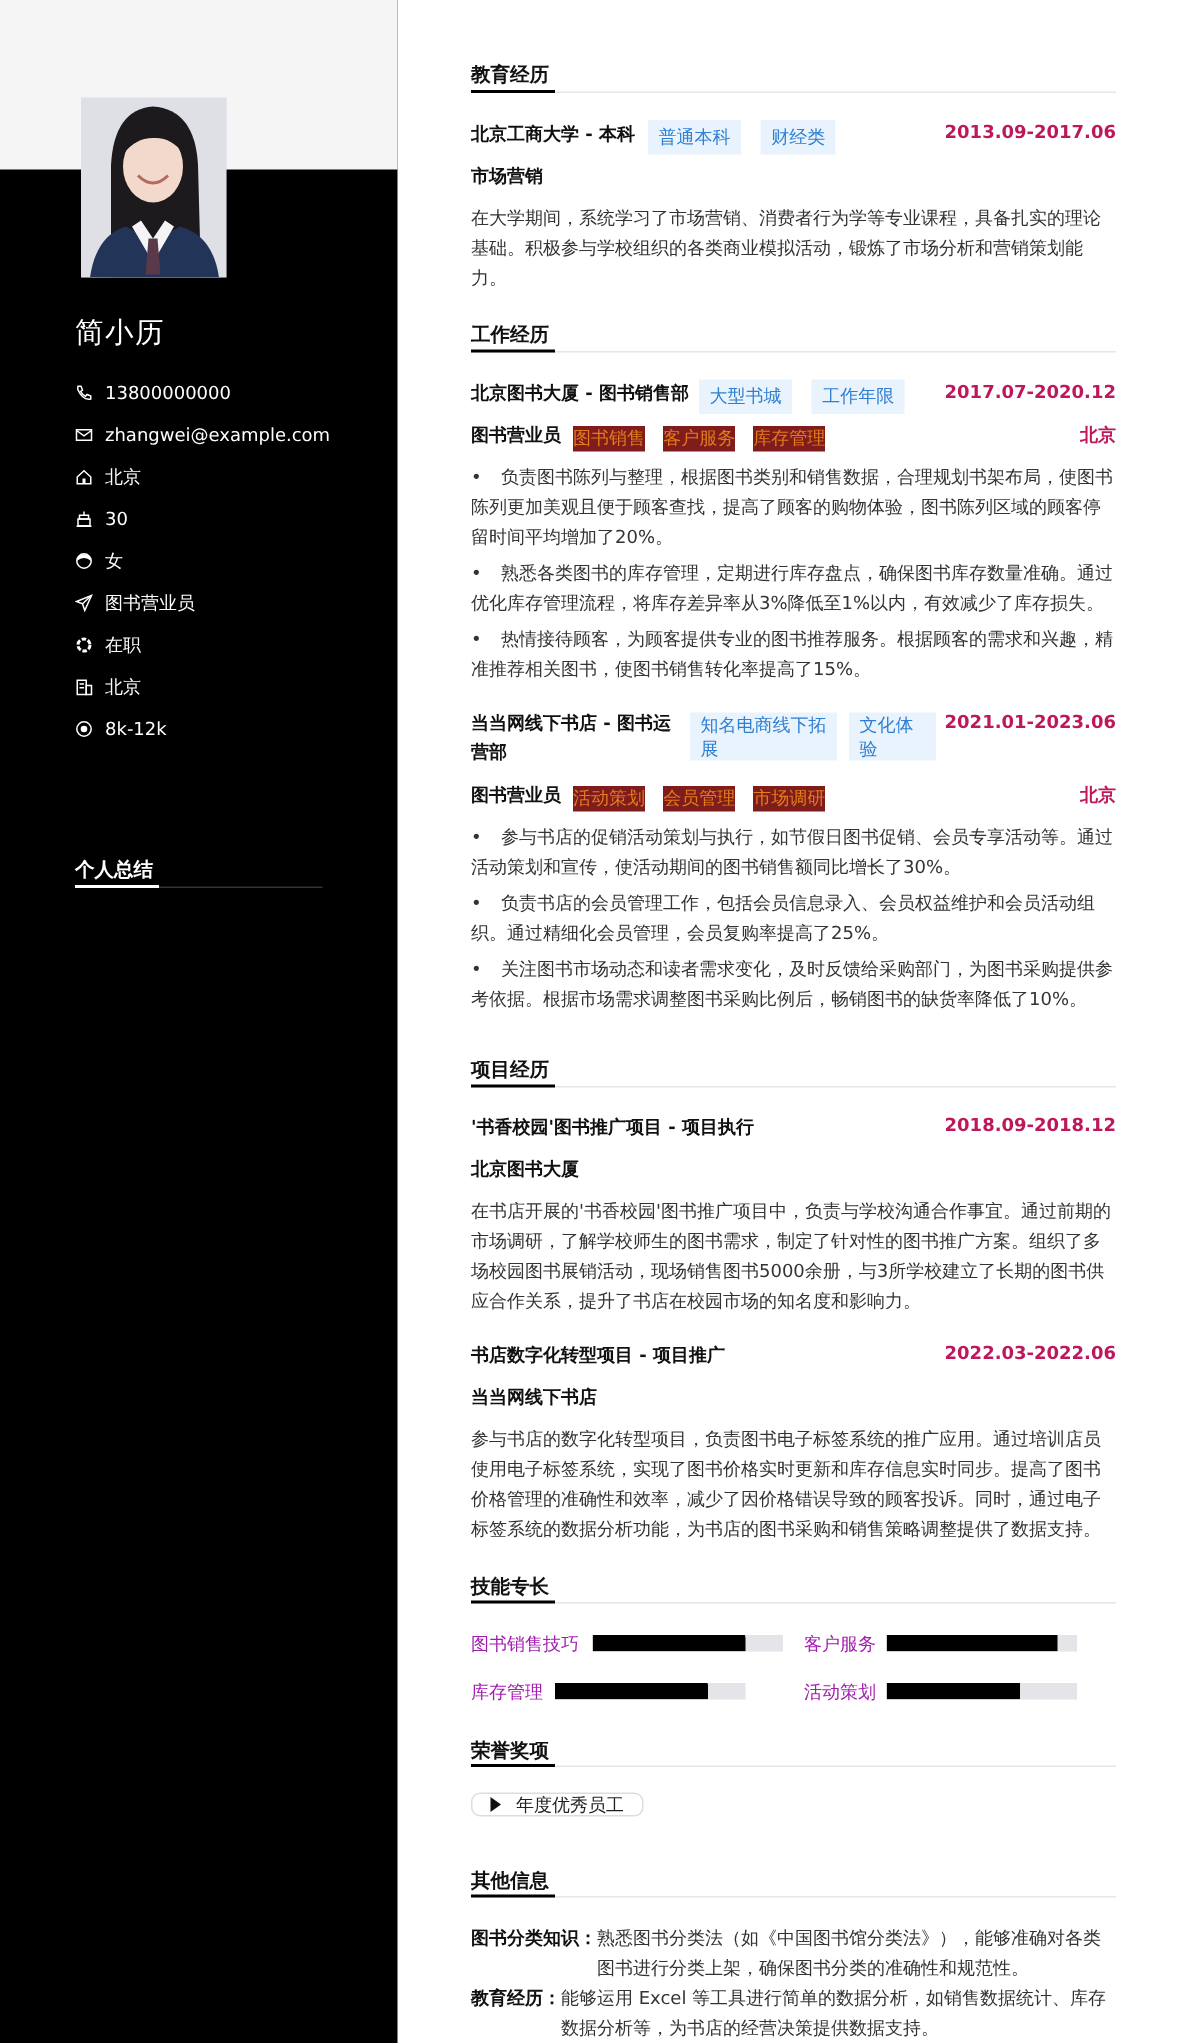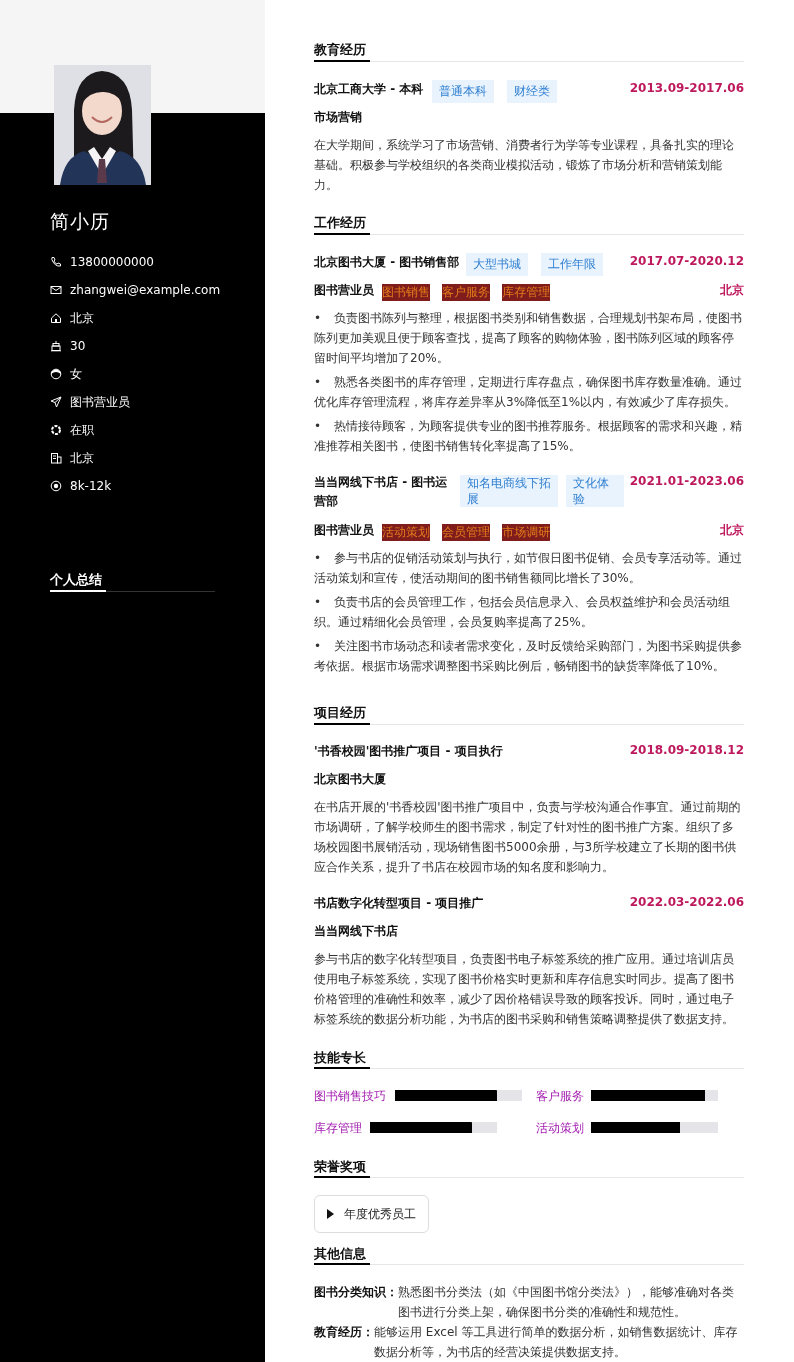--- a/index.html
+++ b/index.html
@@ -31,21 +31,21 @@
   .tag-blue { display: inline-block; background: #e8f3fd; color: #2f7fd1; font-size: 12px; padding: 4px 7px; line-height: 15px; }
   .tag-orange { display: inline-block; background: #7f1d1d; color: #e37b1a; font-size: 12px; padding: 1px 0; line-height: 15px; }
   .body-text { font-size: 12px; color: #333; line-height: 20px; }
   .bullet { font-size: 12px; color: #333; line-height: 20px; position: absolute; left: 0; width: 430px; }
   .bullet .dot { display: inline-block; width: 20px; }
 
   .skill-label { font-size: 12px; color: #a21caf; }
   .skill-bar { position: absolute; height: 11px; background: #e4e4e9; }
   .skill-fill { position: absolute; left: 0; top: 0; height: 11px; background: #000; clip-path: polygon(0 0, 100% 0, calc(100% + 4px) 100%, 0 100%); }
 
-  .award { position: absolute; left: 0; top: 1195px; height: 38px; padding: 0 12px 0 12px; border: 1px solid #ddd; border-radius: 6px; display: flex; align-items: center; font-size: 12px; color: #222; background: #fff; }
+  .award { position: absolute; left: 0; top: 1195px; height: 16px; padding: 0 12px 0 12px; border: 1px solid #ddd; border-radius: 6px; display: flex; align-items: center; font-size: 12px; color: #222; background: #fff; }
   .award .tri { display: inline-block; width: 0; height: 0; border-left: 7px solid #111; border-top: 5px solid transparent; border-bottom: 5px solid transparent; margin-right: 10px; }
 
   .other-row { position: absolute; left: 0; width: 430px; font-size: 12px; line-height: 20px; color: #333; display: flex; }
   .other-row .k { font-weight: bold; color: #111; white-space: nowrap; }
 </style>
 </head>
 <body>
 
 <div class="sidebar">
   <div class="sidebar-top"></div>

